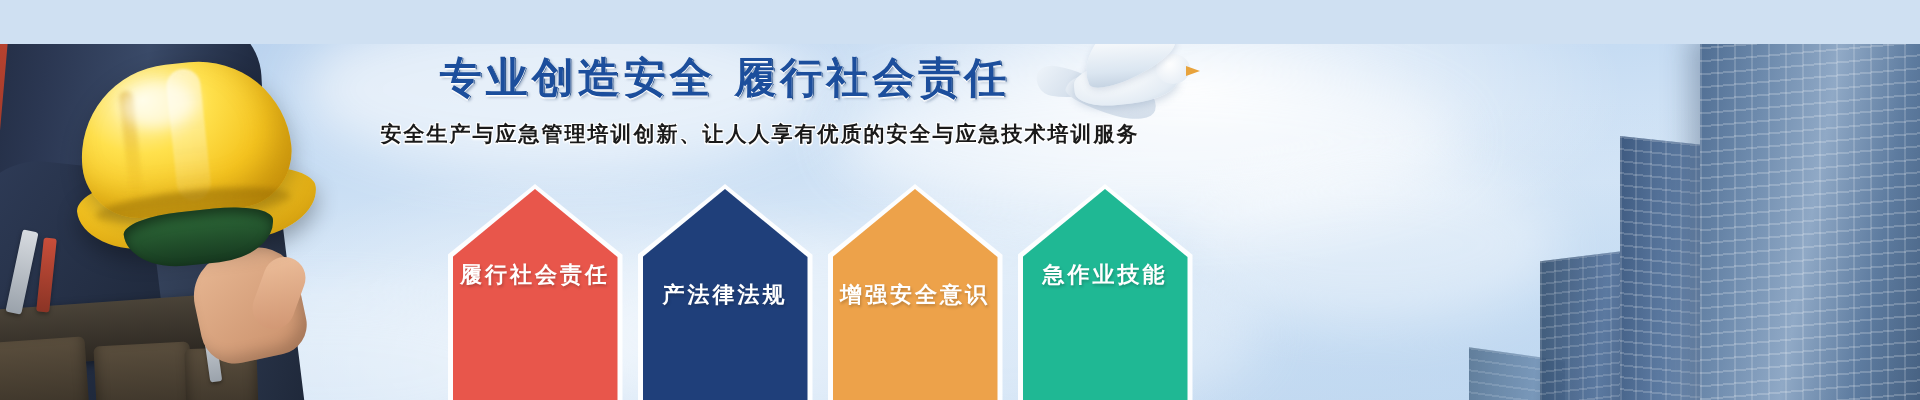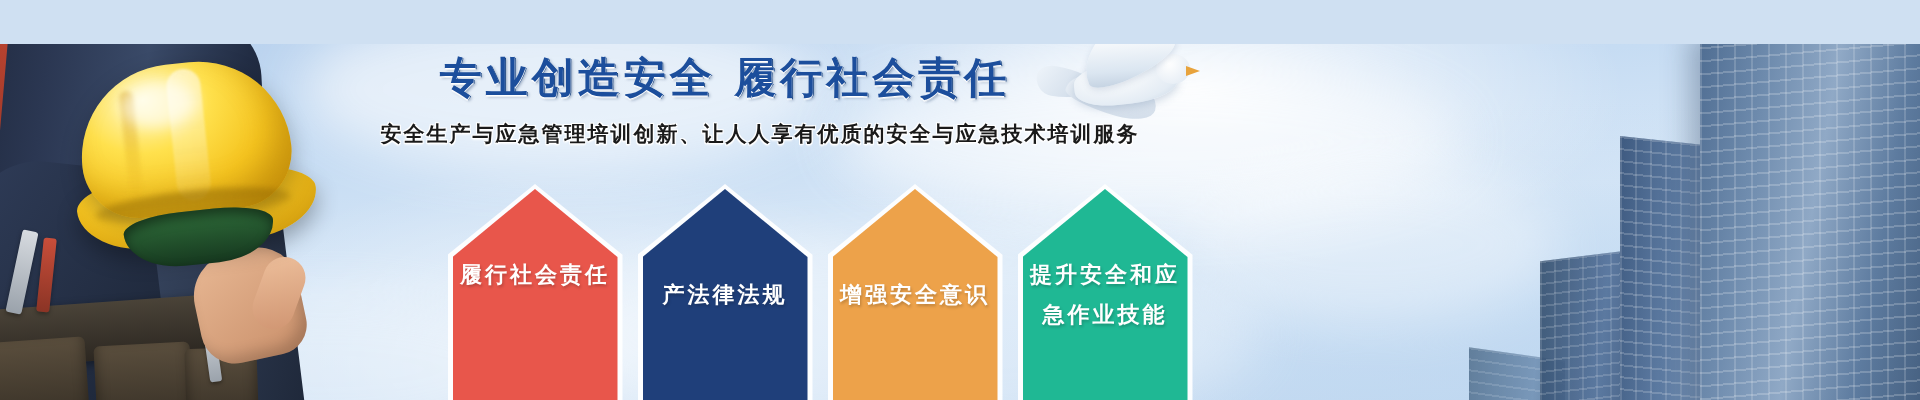--- a/index.html
+++ b/index.html
@@ -320,19 +320,18 @@
       </div>
       <div class="hex-wrap">
         <div class="hex-outer"></div>
         <div class="hex-inner" style="background: rgb(237, 162, 74); padding-top: 86px;">
           <div class="hex-line">增强安全意识</div>
         </div>
       </div>
       <div class="hex-wrap">
         <div class="hex-outer"></div>
         <div class="hex-inner" style="background: rgb(31, 184, 148);">
-          <div class="hex-line">提升安全和应</div>
           <div class="hex-line">急作业技能</div>
         </div>
       </div>
     </div>
 
 </div>
 
 </body></html>

